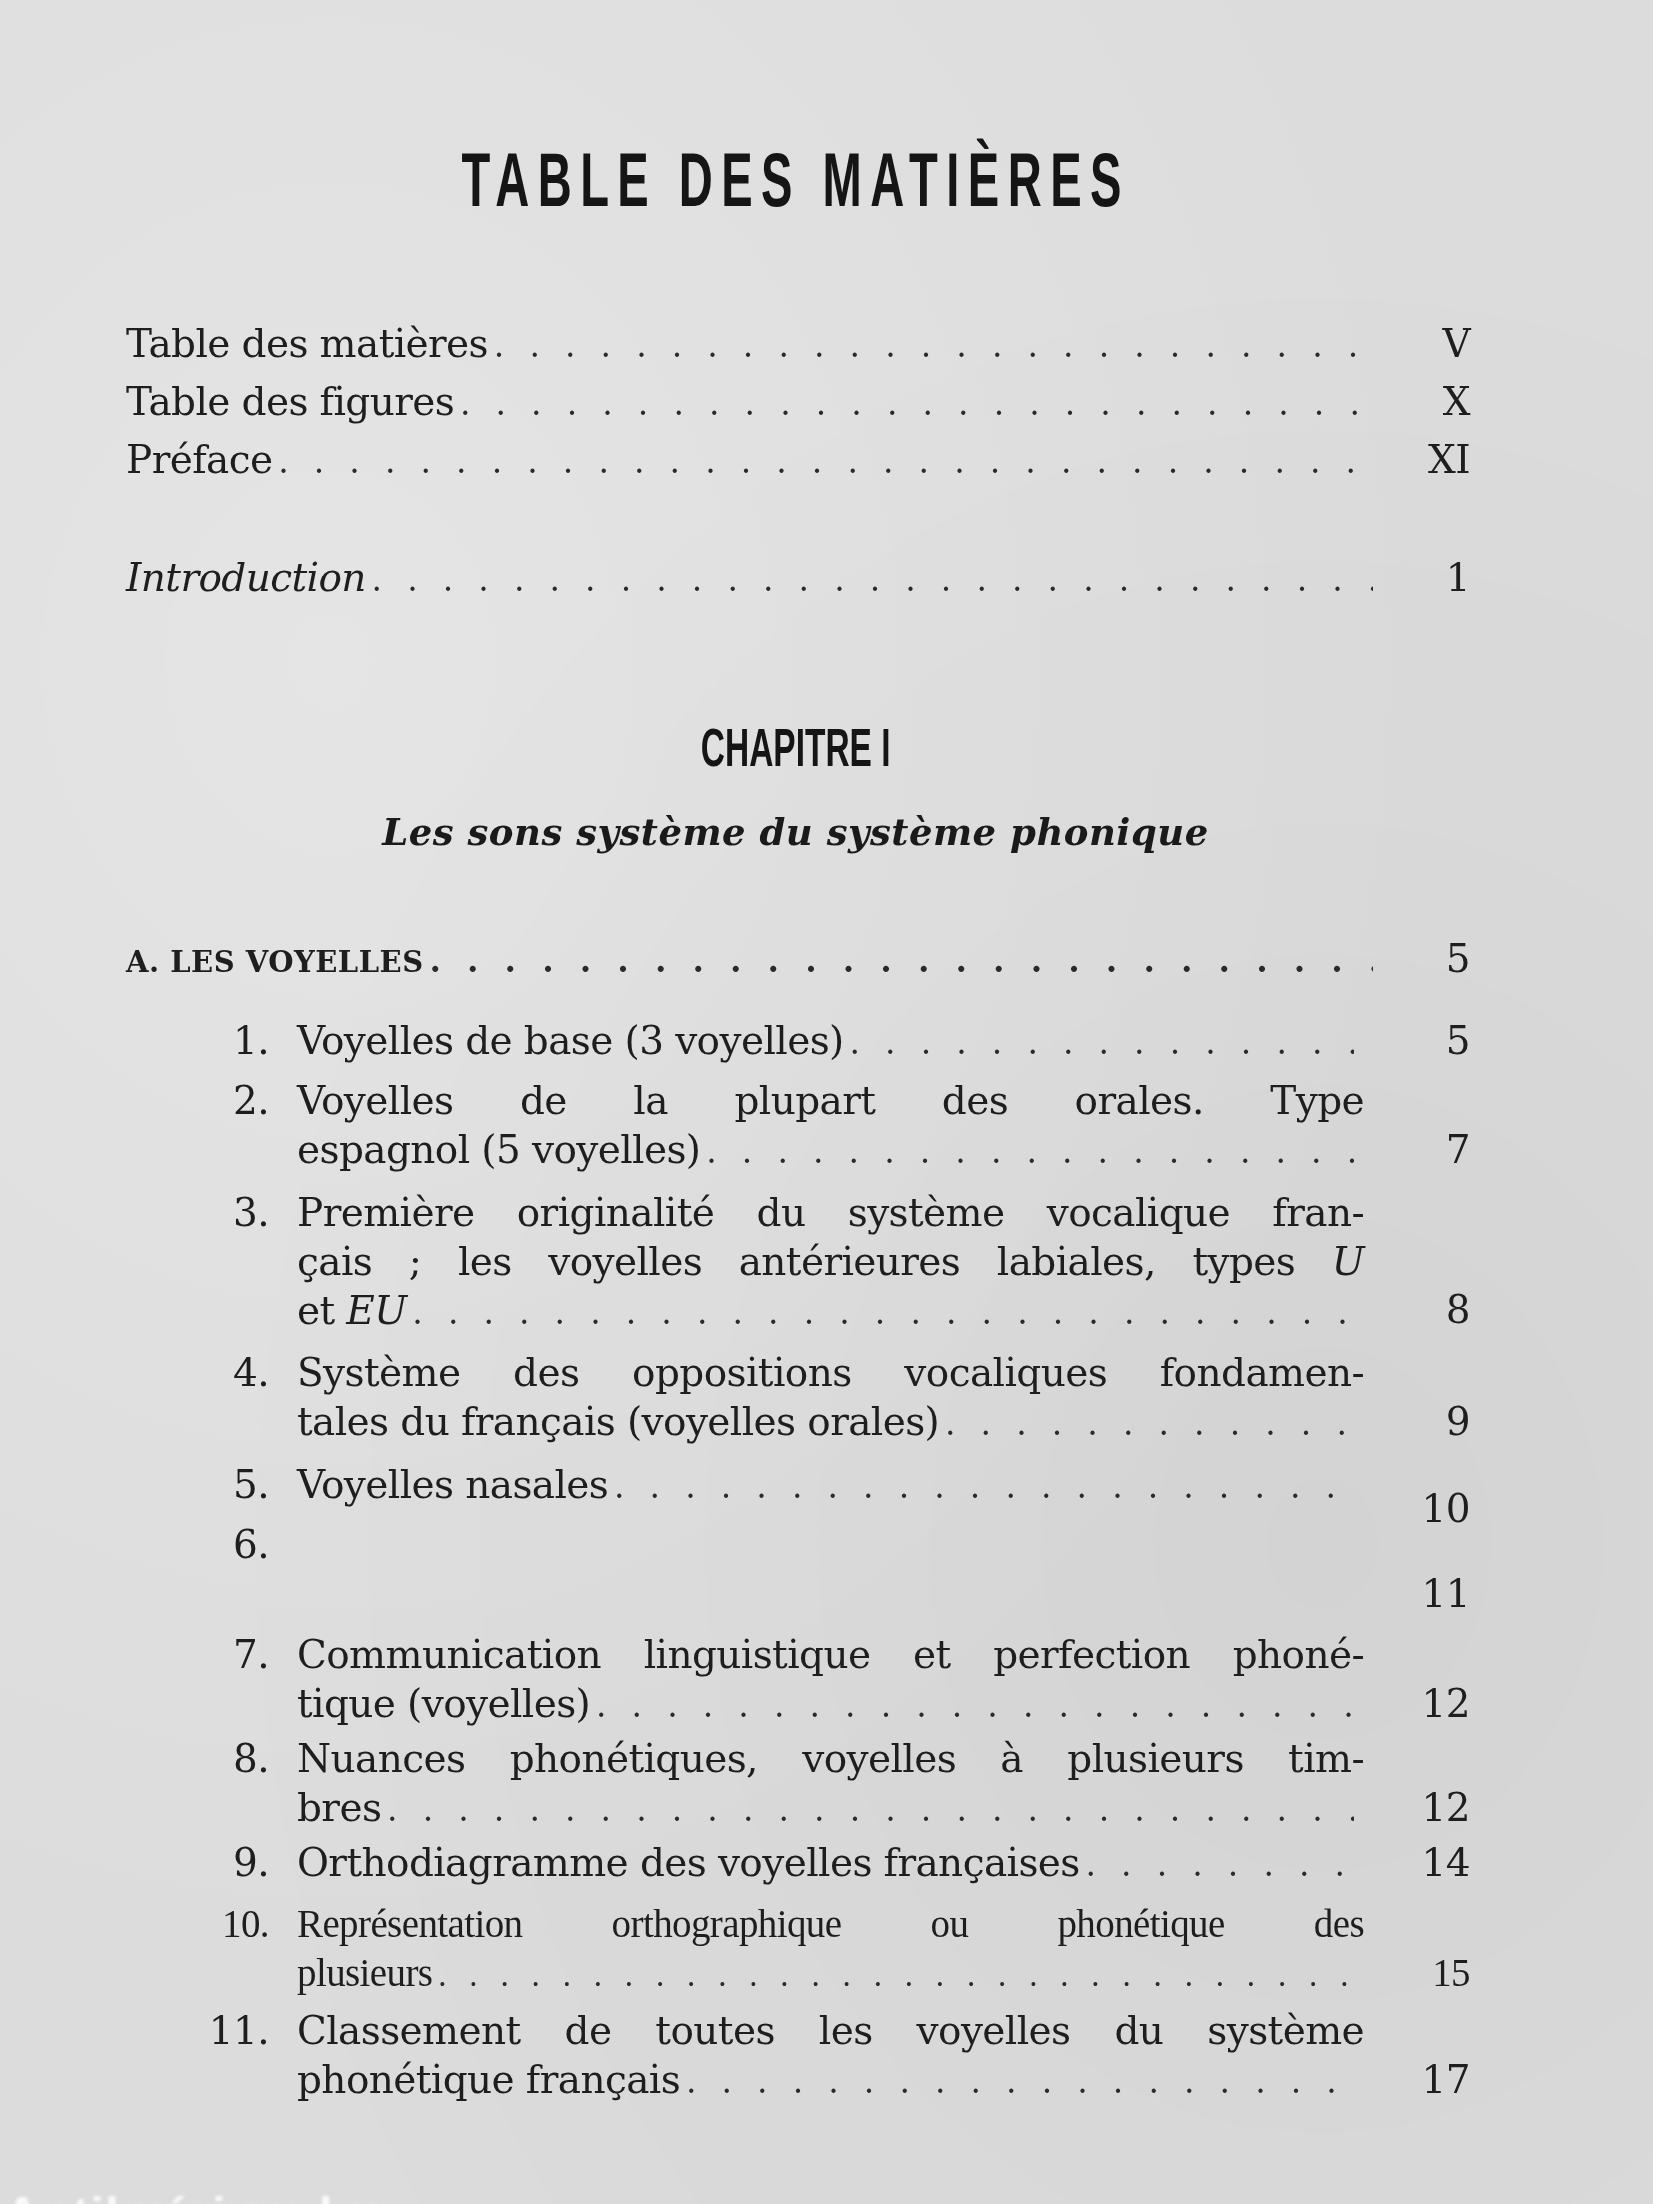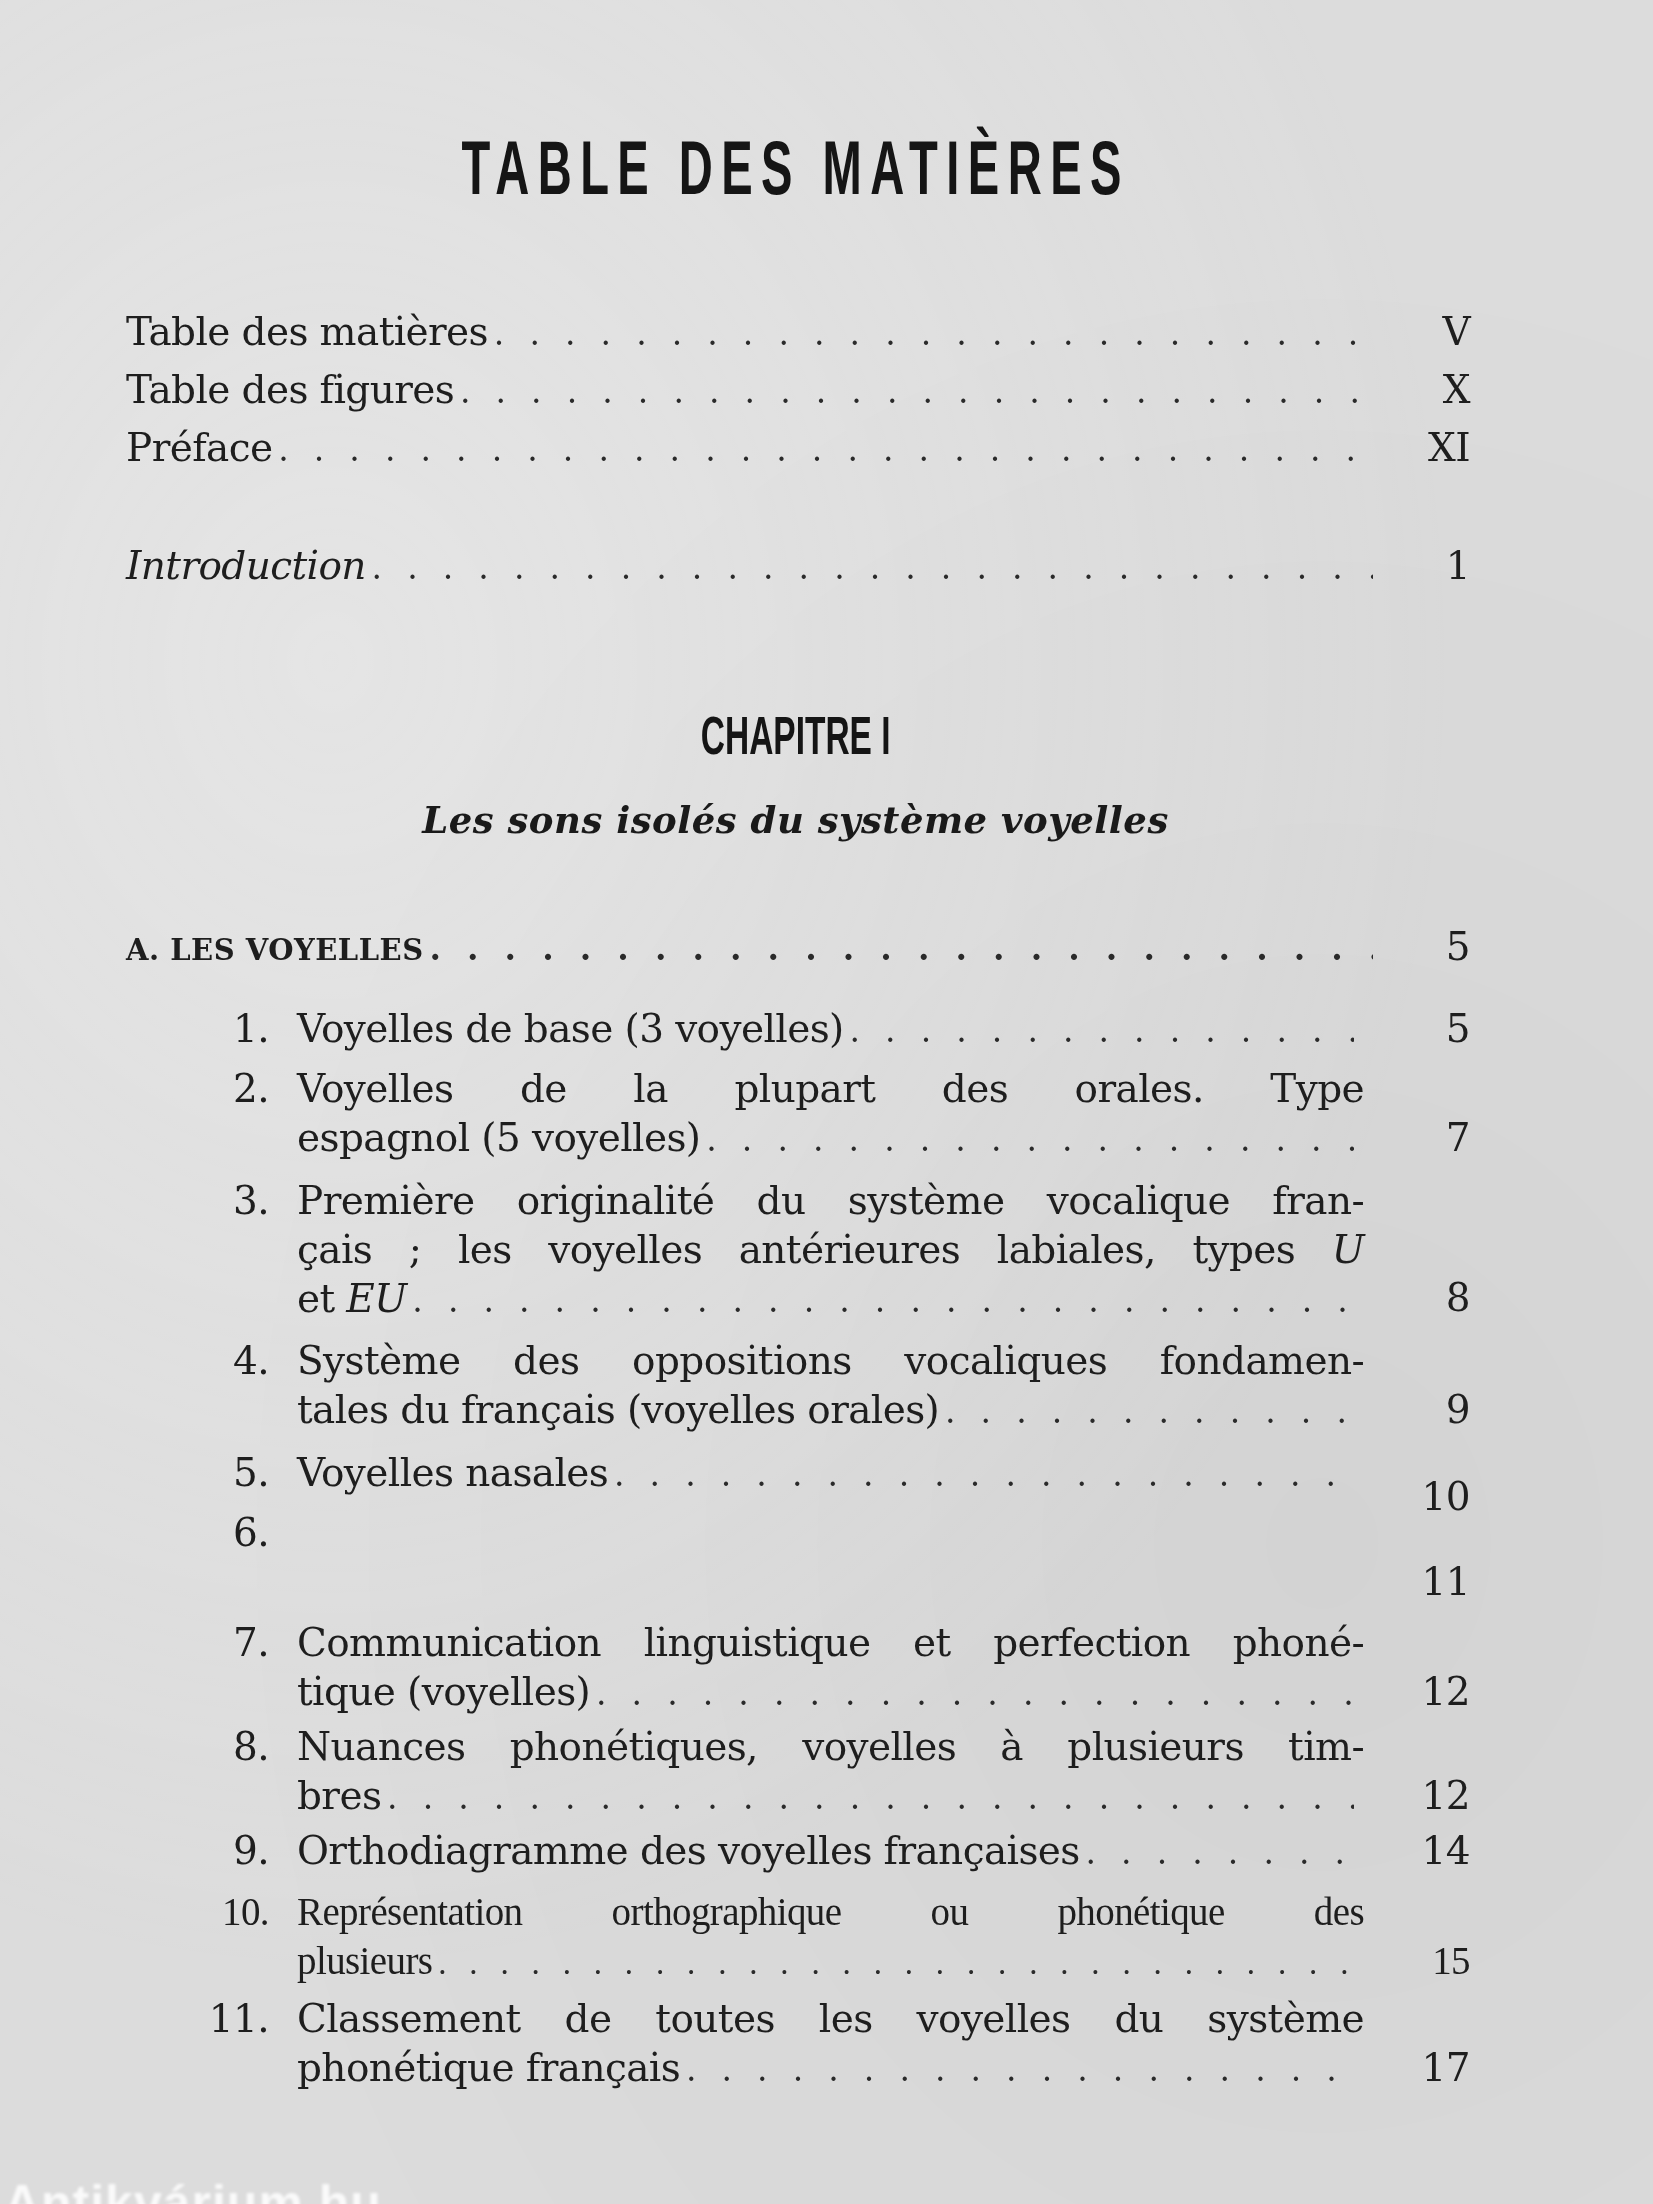--- a/index.html
+++ b/index.html
@@ -5,21 +5,21 @@
   html, body { margin: 0; padding: 0; }
   body {
     width: 1654px; height: 2205px; overflow: hidden; position: relative;
     background: #dcdcdc;
     background-image:
       radial-gradient(ellipse at 20% 30%, rgba(255,255,255,0.25), rgba(0,0,0,0) 60%),
       radial-gradient(ellipse at 80% 70%, rgba(0,0,0,0.04), rgba(0,0,0,0) 60%);
     color: #1c1c1c;
     font-family: "DejaVu Serif", serif;
   }
-  .page { position: absolute; left: 0; top: 0; width: 1654px; height: 1953px; }
+  .page { position: absolute; left: 0; top: 12px; width: 1654px; height: 1953px; }
 
   .title {
     position: absolute; left: 0; width: 1591px; top: 124px;
     text-align: center;
     font-family: "Liberation Sans", sans-serif; font-weight: bold;
     font-size: 76px; letter-spacing: 13.6px;
     transform: scaleX(0.62); transform-origin: 796px 0;
     color: #151515;
   }
 
@@ -103,21 +103,21 @@
     <span class="pgnum">XI</span>
   </div>
 
   <div class="toc-line front" style="top:543px;">
     <span class="label italic">Introduction</span>
     <span class="dots"></span>
     <span class="pgnum">1</span>
   </div>
 
   <div class="chapter">CHAPITRE I</div>
-  <div class="chapter-sub">Les sons isolés du système voyelles</div>
+  <div class="chapter-sub">Les sons système du système phonique</div>
 
   <div class="toc-line section" style="top:924px;">
     <span class="label">A. LES VOYELLES</span>
     <span class="dots"></span>
     <span class="pgnum" style="font-weight:normal;">5</span>
   </div>
 
   <div id="items">
       <div class="item" style="top: 1004px;">
         <span class="num" style="line-height: 49px;">1.</span>

